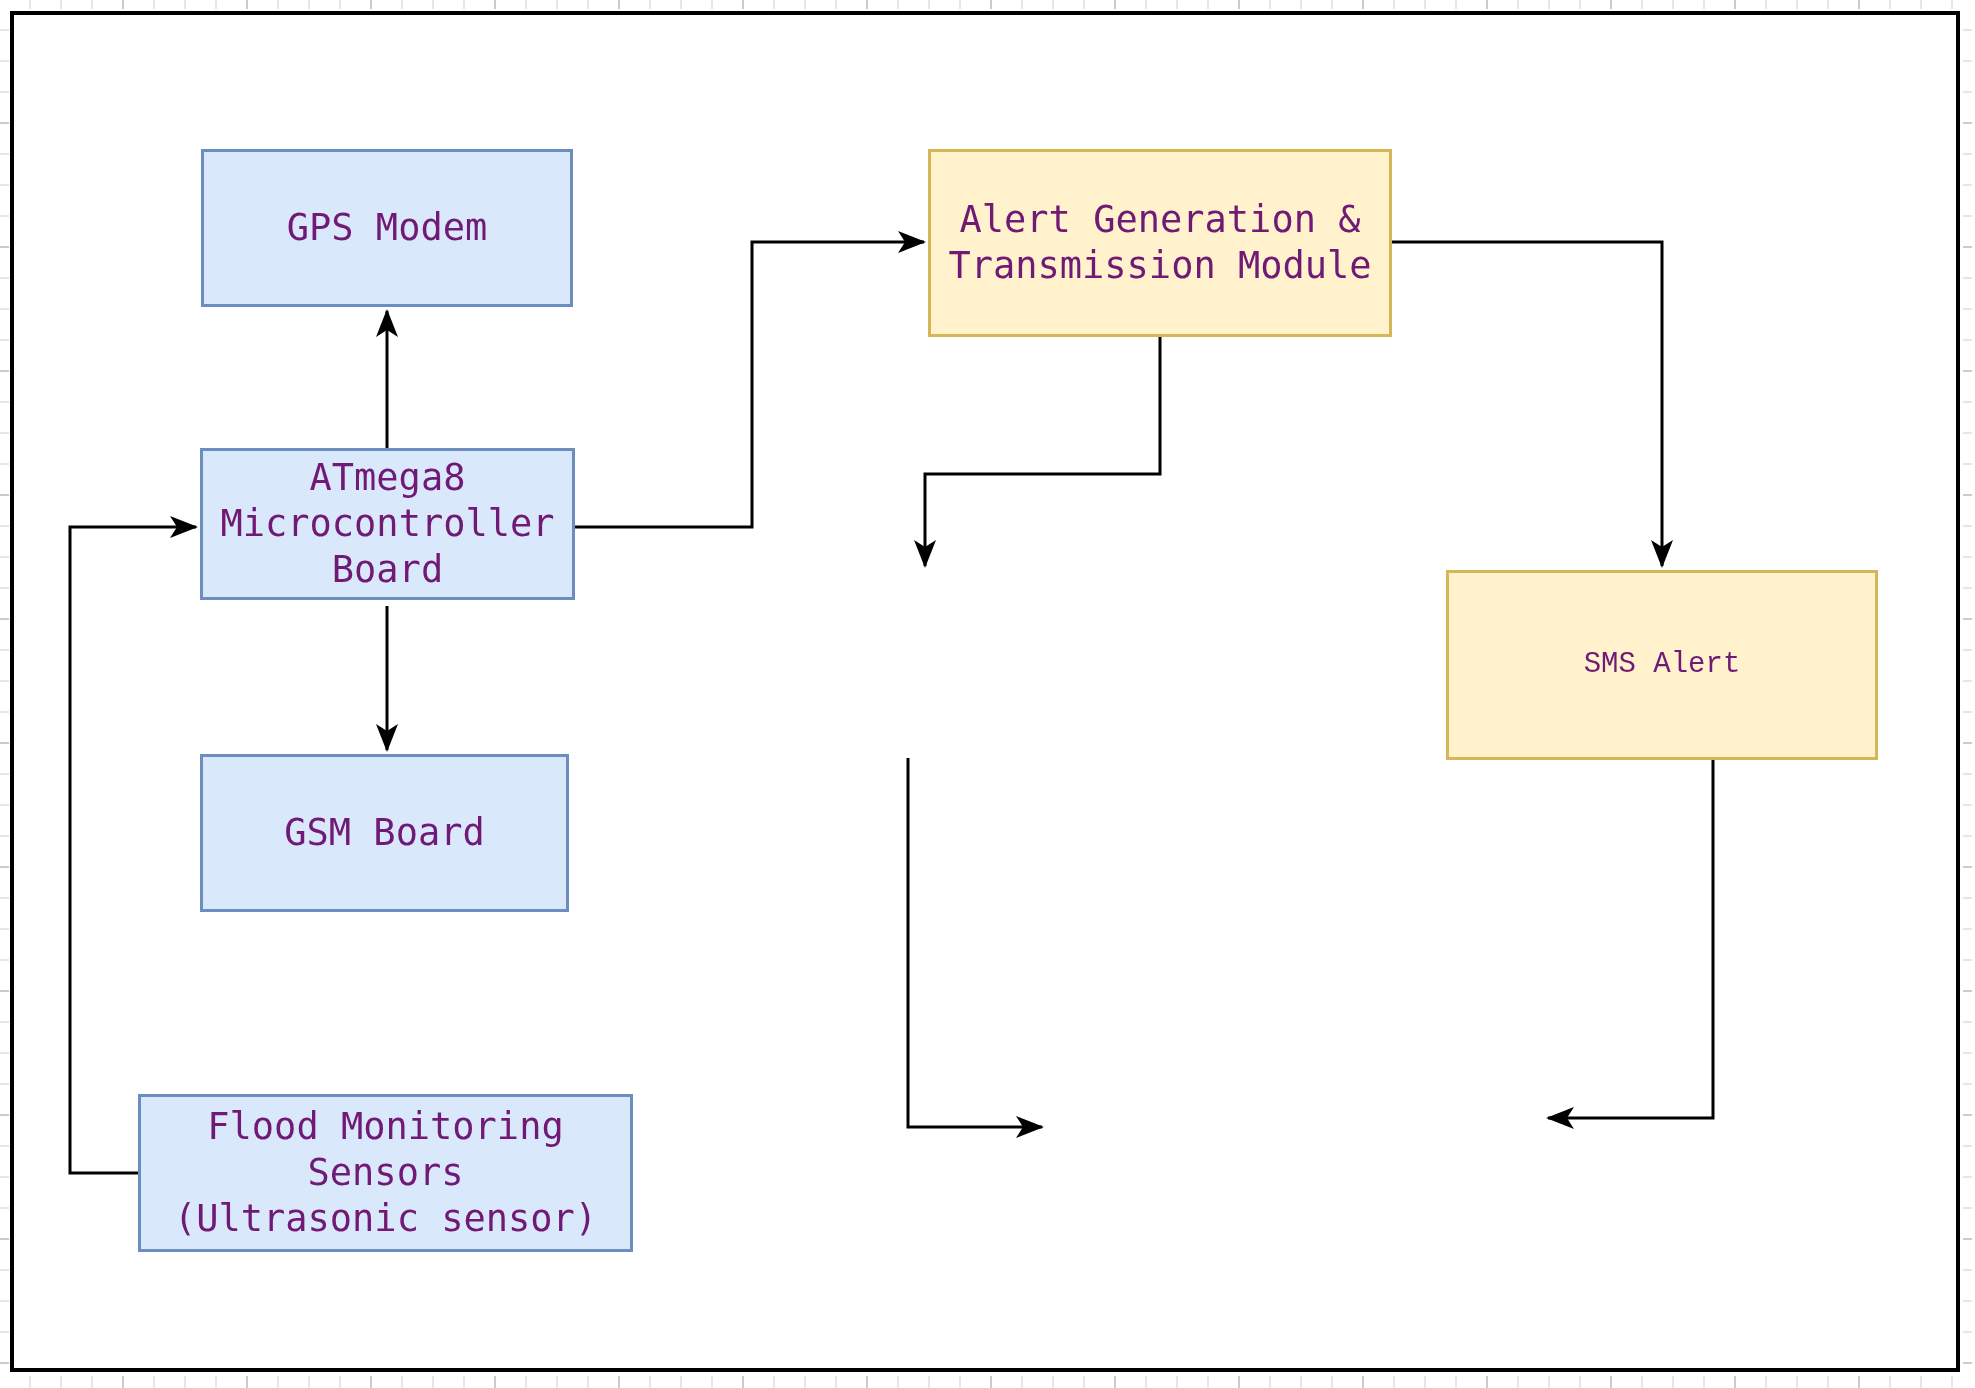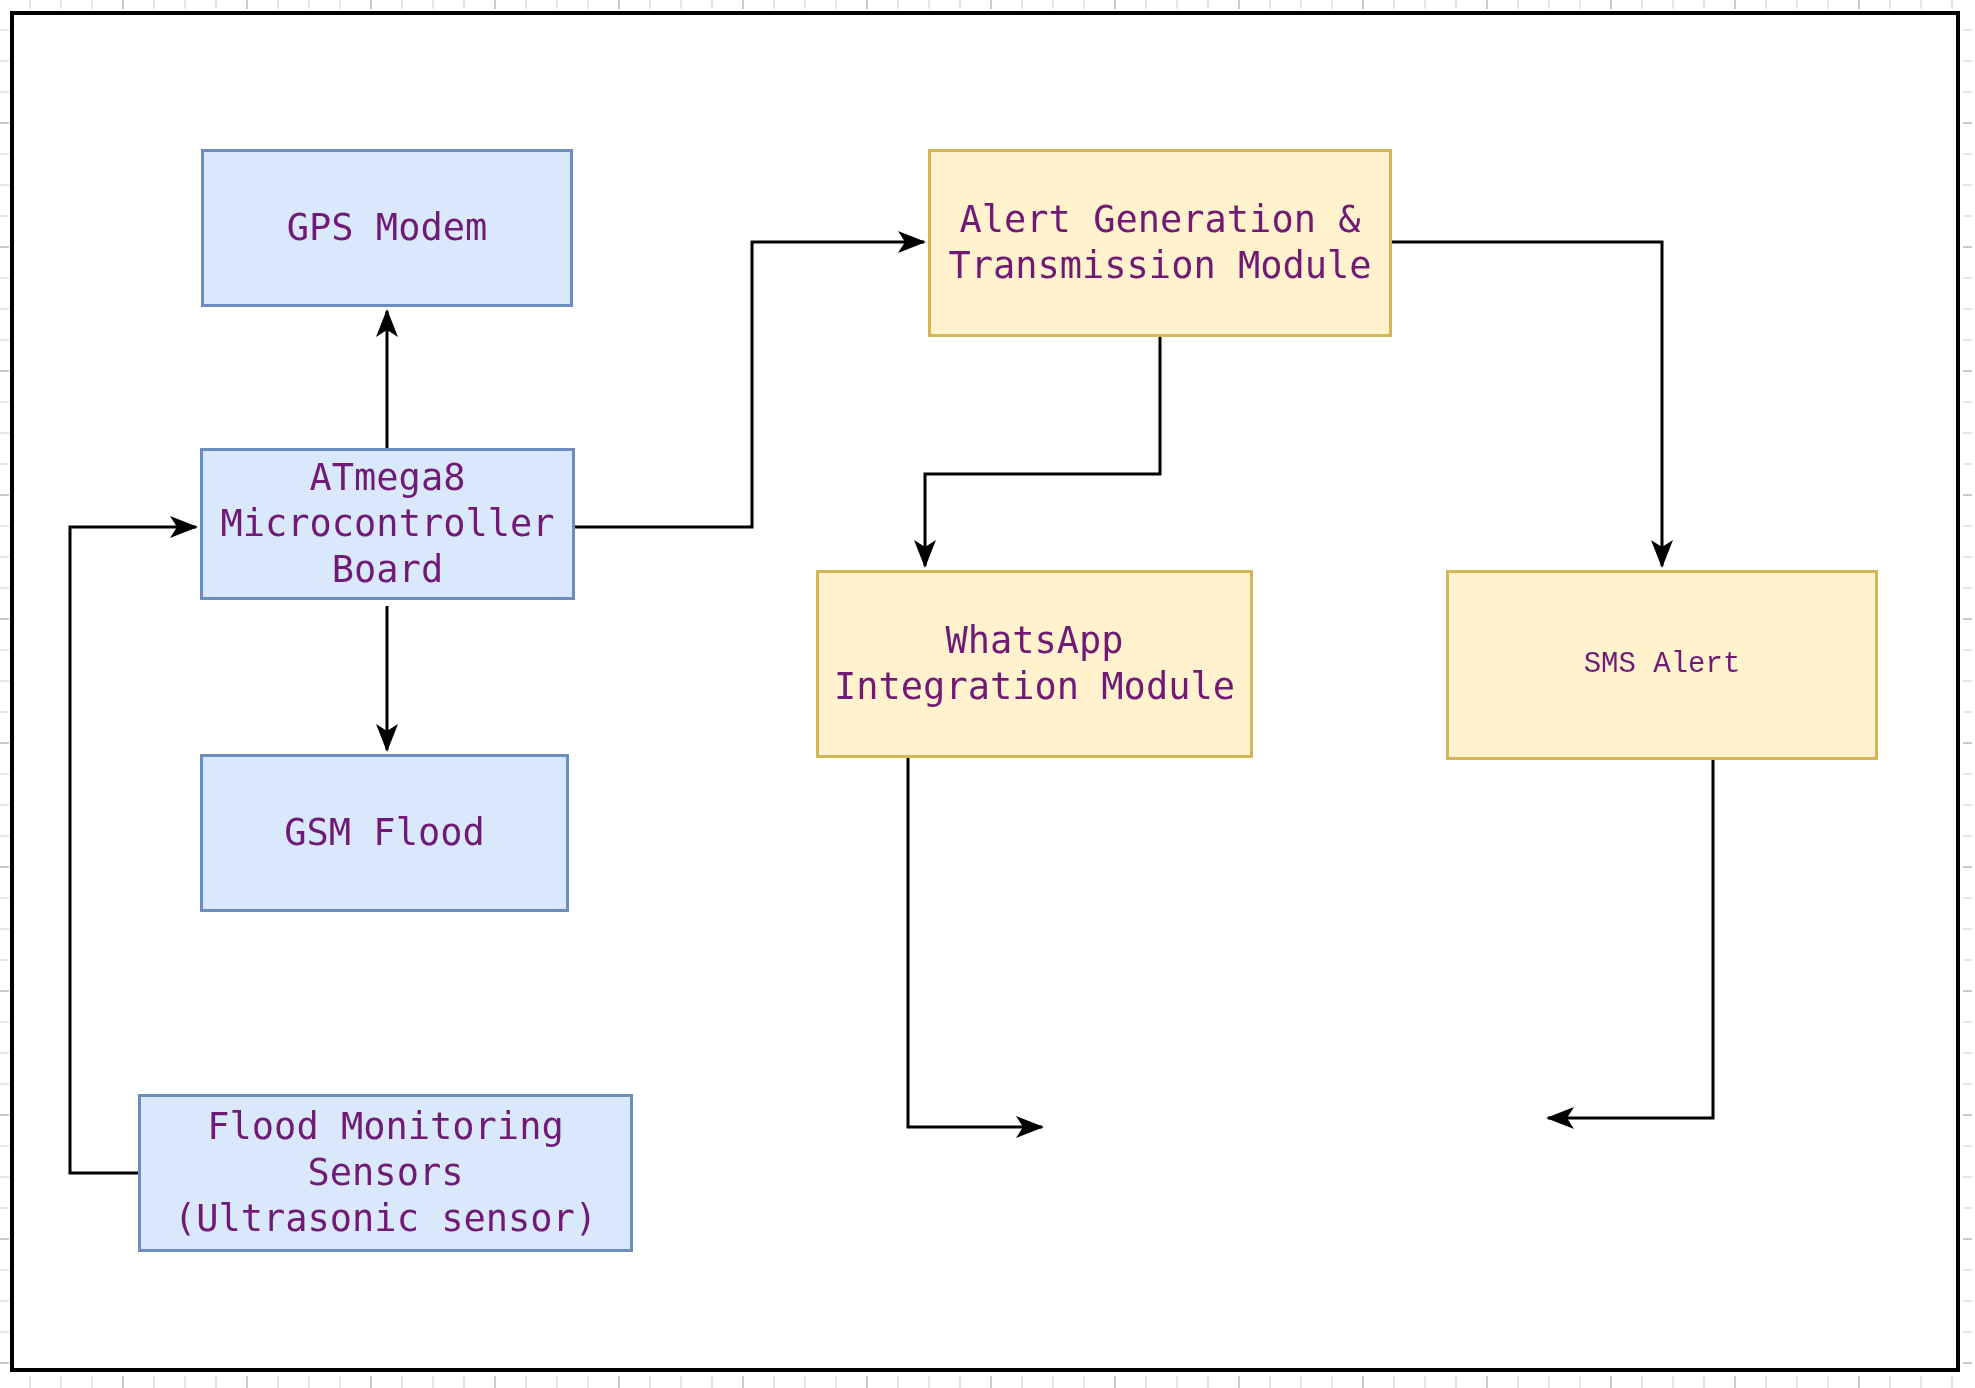--- a/index.html
+++ b/index.html
@@ -83,28 +83,26 @@
     <polyline class="edge" points="908,758 908,1127 1042,1127" marker-end="url(#arrow)" stroke="#000000"></polyline>
     <polyline class="edge" points="1713,760 1713,1118 1548,1118" marker-end="url(#arrow)" stroke="#000000"></polyline>
   </svg>
 
   <div class="node" style="left: 201px; top: 149px; width: 372px; height: 158px; background-color: rgb(218, 232, 252); border-color: rgb(108, 142, 191);">GPS Modem</div>
 
   <div class="node" style="left: 200px; top: 448px; width: 375px; height: 152px; background-color: rgb(218, 232, 252); border-color: rgb(108, 142, 191);">ATmega8
 Microcontroller
 Board</div>
 
-  <div class="node" style="left: 200px; top: 754px; width: 369px; height: 158px; background-color: rgb(218, 232, 252); border-color: rgb(108, 142, 191);">GSM Flood</div>
+  <div class="node" style="left: 200px; top: 754px; width: 369px; height: 158px; background-color: rgb(218, 232, 252); border-color: rgb(108, 142, 191);">GSM Board</div>
 
   <div class="node" style="left: 928px; top: 149px; width: 464px; height: 188px; background-color: rgb(255, 242, 204); border-color: rgb(214, 182, 86);">Alert Generation &amp;
 Transmission Module</div>
 
   <div class="node" style="left: 138px; top: 1094px; width: 495px; height: 158px; background-color: rgb(218, 232, 252); border-color: rgb(108, 142, 191);">Flood Monitoring
 Sensors
 (Ultrasonic sensor)</div>
 
-  <div class="node" style="left: 816px; top: 570px; width: 437px; height: 188px; background-color: rgb(255, 242, 204); border-color: rgb(214, 182, 86);">WhatsApp
-Integration Module</div>
 
   <div class="node sans" style="left: 1446px; top: 570px; width: 432px; height: 190px; background-color: rgb(255, 242, 204); border-color: rgb(214, 182, 86);">SMS Alert</div>
 
 
 </div>
 
 </body></html>

